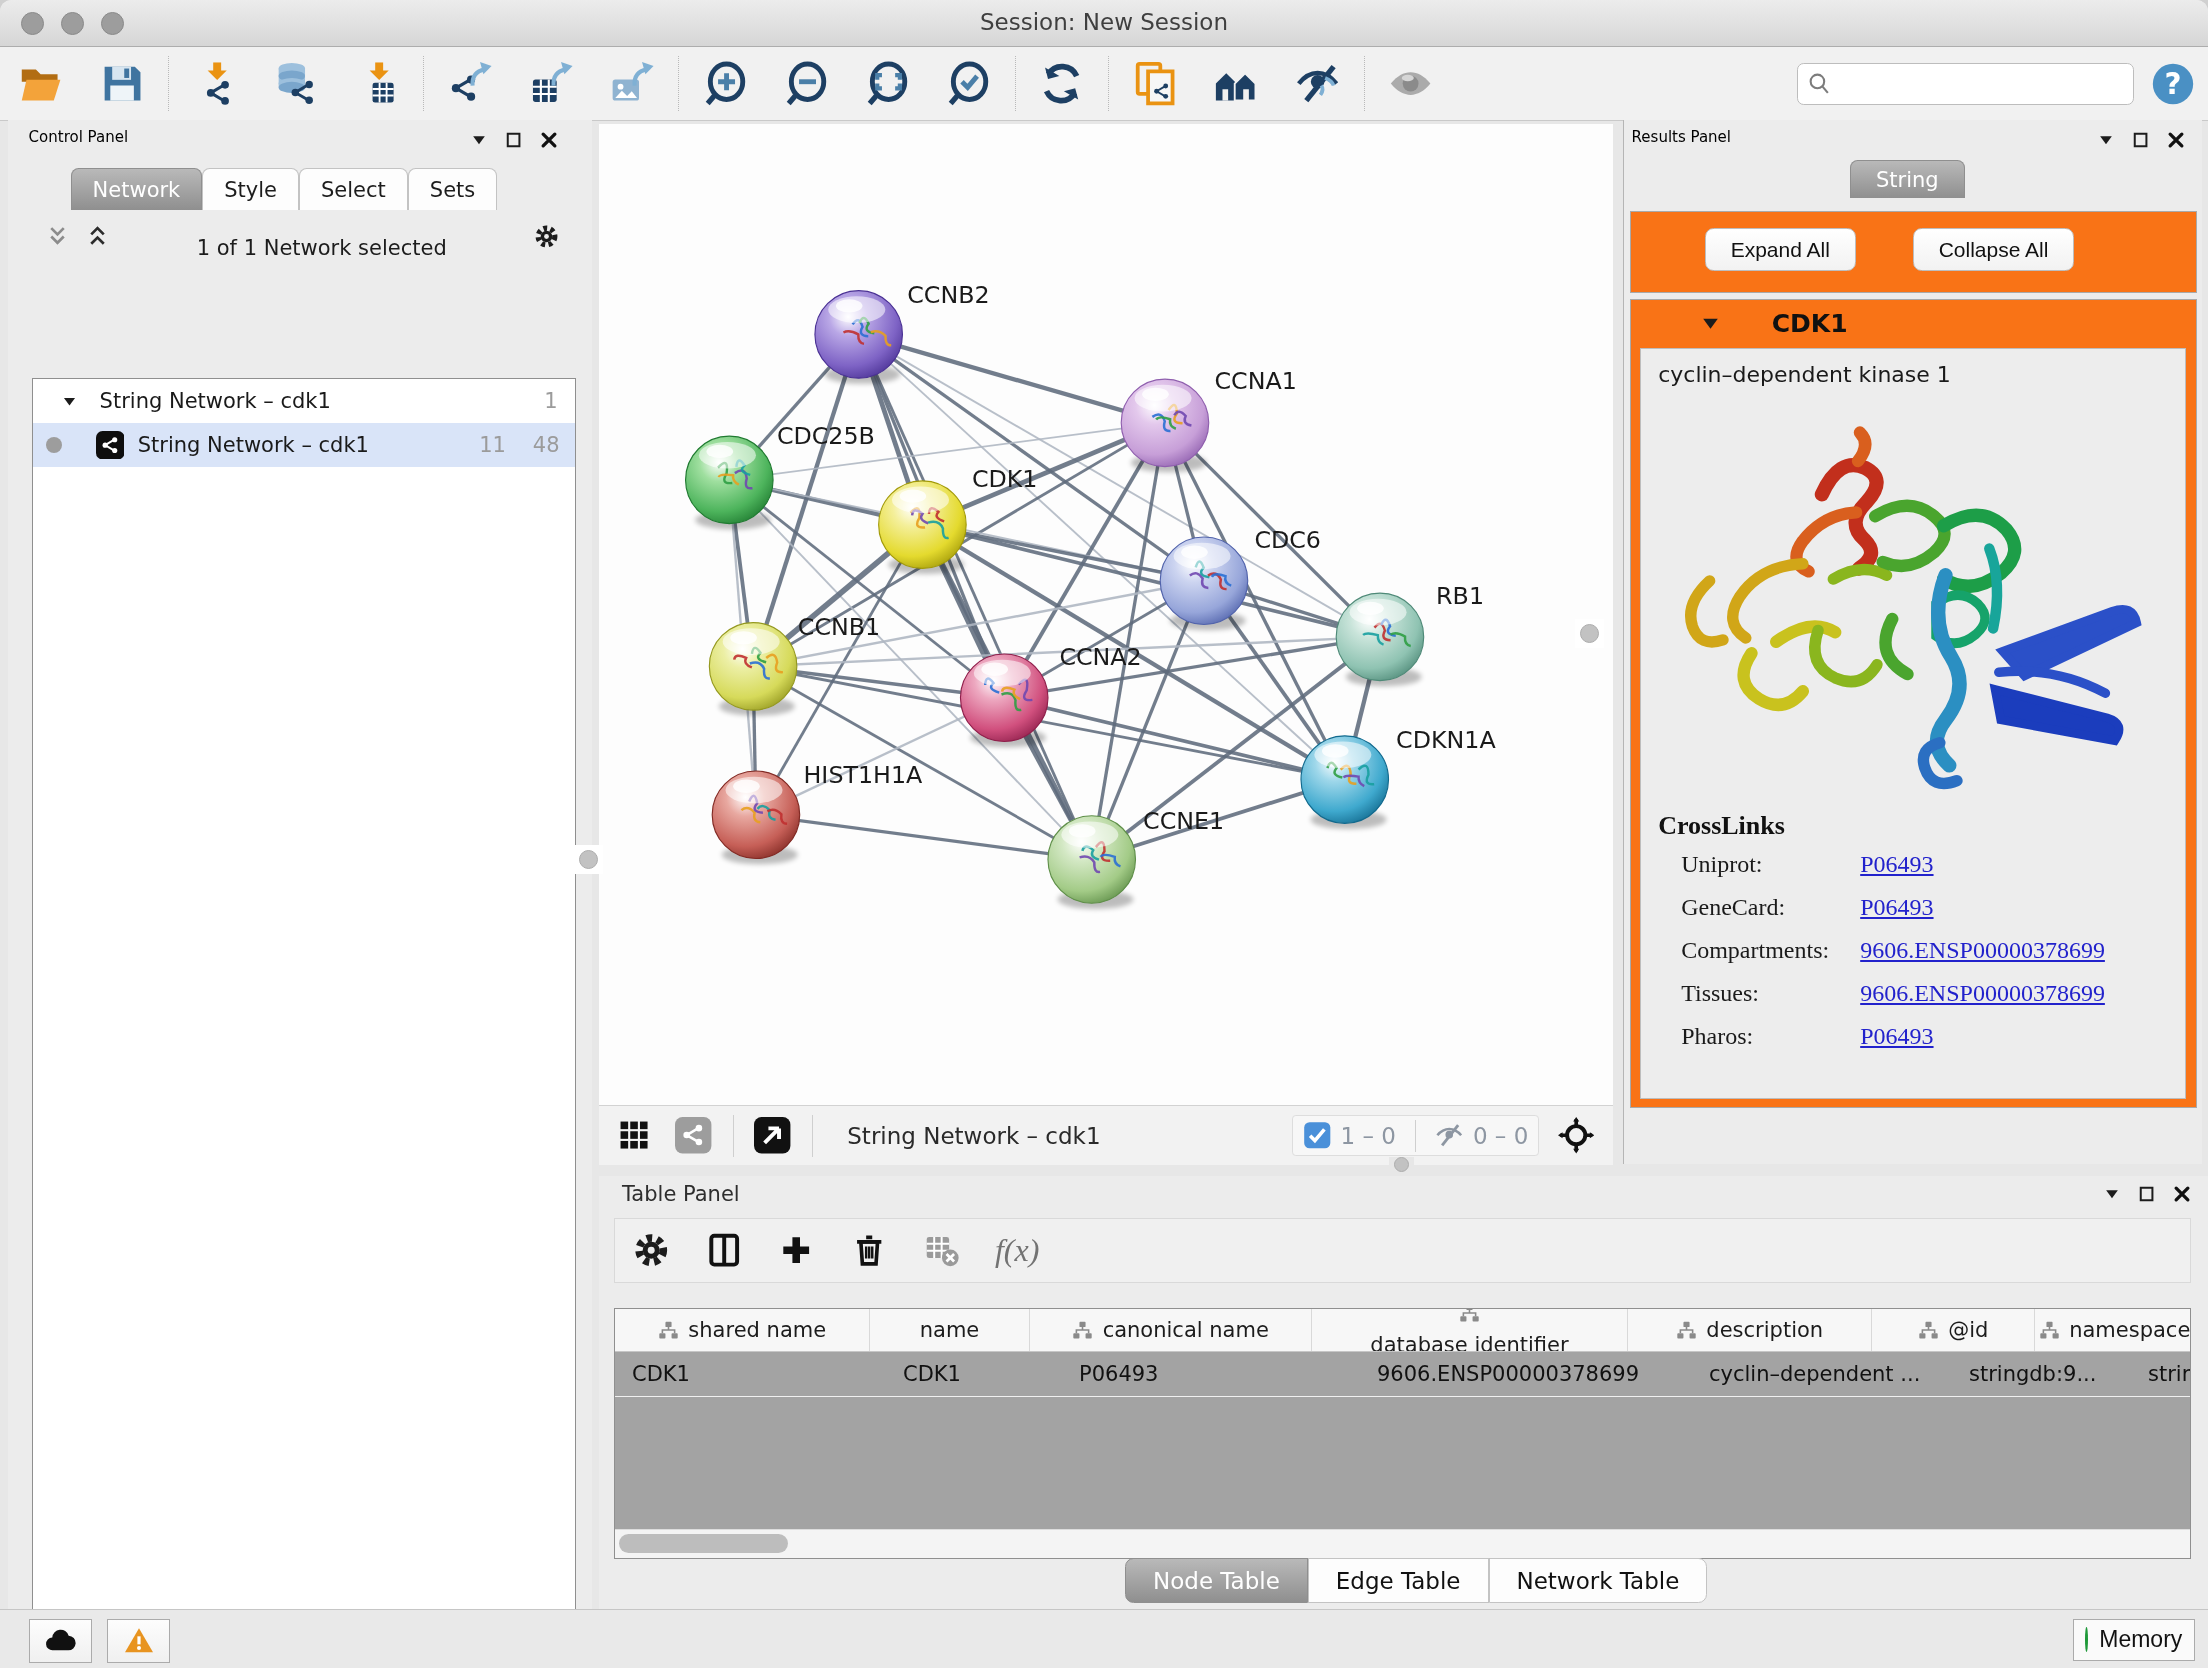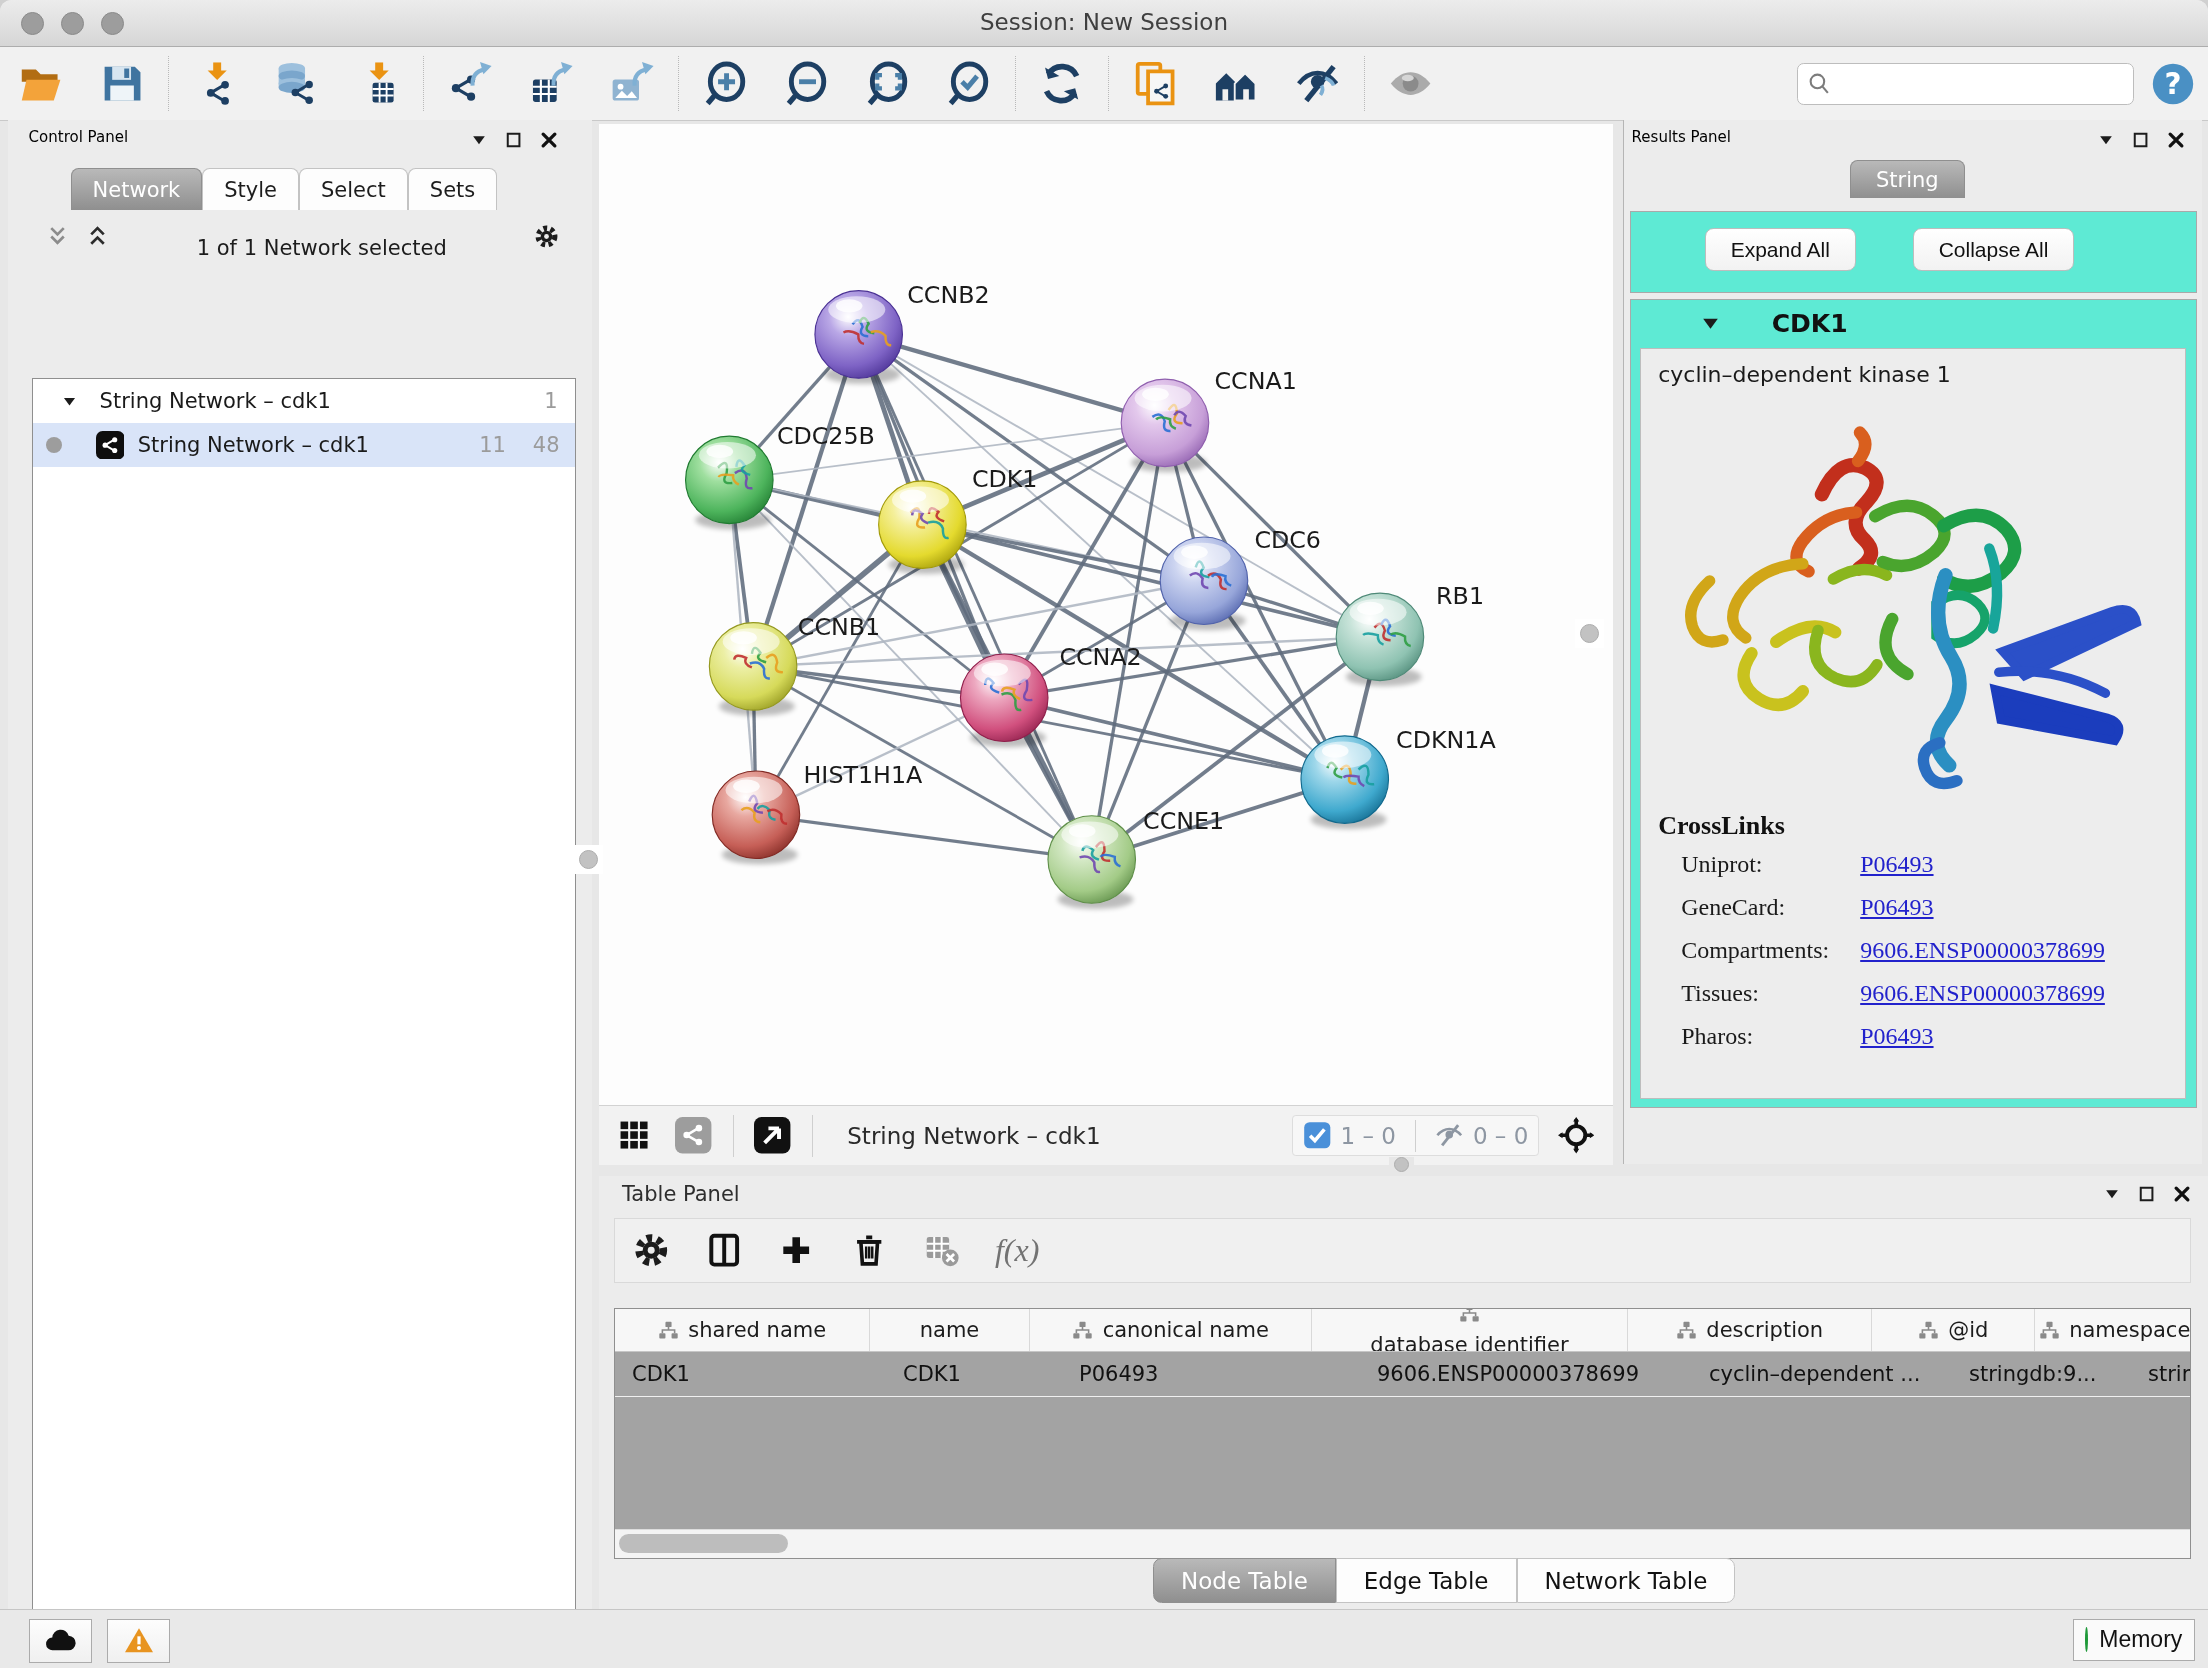--- a/index.html
+++ b/index.html
@@ -35,21 +35,21 @@
   .canvas-toolbar{position:absolute;left:599px;top:1105px;width:1014px;height:59px;background:#f2f2f2;border-top:1px solid #d2d2d2;display:flex;align-items:center;}
   .cvt-btn{border:none;background:none;width:44px;height:44px;padding:3.8px;margin:0 7.6px;cursor:pointer;}
   .cvt-btn svg{width:100%;height:100%;}
   .cvt-sep{width:0;height:42px;border-left:1px solid #cfcfcf;margin:0 9.5px;}
   .cvt-title{font-size:23px;color:#2a2a2a;margin-left:25px;}
   .counterbox{margin-left:auto;display:flex;align-items:center;background:#f7f7f7;border:1px solid #ddd;border-radius:3.8px;padding:3.8px 9.5px;gap:9.5px;}
   .counter{font-size:23px;color:#8d96a2;}
   .counterbox svg{width:28.5px;height:28.5px;}
   
   .results{position:absolute;left:1623px;top:120px;width:578px;height:1044px;background:#ececec;border-left:1.9px solid #b5b5b5;}
-  .rbox{position:absolute;border:1.9px solid #a9a9a9;background:#5eead4;}
+  .rbox{position:absolute;border:1.9px solid #a9a9a9;background:#f97316;}
   .btn-plain{background:linear-gradient(#ffffff,#f2f2f2);border:1px solid #bdbdbd;border-radius:8.6px;font-size:21px;color:#111;padding:8.6px 25px;cursor:pointer;}
   .xlink{color:#2222cc;text-decoration:underline;font-family:"Liberation Serif","DejaVu Serif",serif;font-size:24px;}
   .xlabel{color:#1a1a1a;font-family:"Liberation Serif","DejaVu Serif",serif;font-size:24px;}
   
   .tablepanel{position:absolute;left:599px;top:1176px;width:1609px;height:434px;background:#ececec;}
   .tp-toolbar{position:absolute;left:15px;top:42px;width:1575px;height:63px;background:#f0f0f0;border:1px solid #d9d9d9;display:flex;align-items:center;}
   .tp-btn{border:none;background:none;width:44px;height:44px;padding:3.8px;margin:0 14.3px;cursor:pointer;}
   .tp-btn svg{width:100%;height:100%;}
   .fx{font-family:"Liberation Serif","DejaVu Serif",serif;font-style:italic;font-size:32px;color:#737373;margin-left:17px;}
   .gridbox{position:absolute;left:15px;top:124px;width:1575px;height:249px;background:#a3a3a3;border:1.9px solid #8f8f8f;overflow:hidden;margin-top:8px;}
@@ -57,21 +57,21 @@
   .th{display:flex;align-items:center;justify-content:center;gap:9.5px;font-size:21px;color:#1c1c1c;border-right:1px solid #d9d9d9;overflow:hidden;white-space:nowrap;flex:none;cursor:pointer;}
   .th svg{width:21px;height:21px;flex:none;}
   .tdrow{display:flex;height:44px;border-bottom:1px solid #f0f0f0;cursor:pointer;}
   .td{font-size:21px;color:#111;padding-left:17px;display:flex;align-items:center;overflow:hidden;white-space:nowrap;flex:none;}
   .hscroll{position:absolute;left:0;right:0;bottom:0;height:28.5px;background:#f4f4f4;border-top:1px solid #ddd;}
   .hthumb{position:absolute;left:3.8px;top:4.8px;width:169px;height:19px;background:#bdbdbd;border-radius:9.5px;cursor:pointer;}
   .bottom-tabs{position:absolute;left:526px;top:382px;display:flex;}
   .btab{border:1px solid #c3c3c3;background:#fdfdfd;font-size:23px;color:#111;padding:8.6px 27px;cursor:pointer;}
   .btab:first-child{border-radius:8.6px 0 0 8.6px;}
   .btab:last-child{border-radius:0 8.6px 8.6px 0;}
-  .btab.active{background:linear-gradient(#b9b9b9,#8f8f8f);color:#fff;border-color:#8f8f8f;margin-left:28px;}
+  .btab.active{background:linear-gradient(#b9b9b9,#8f8f8f);color:#fff;border-color:#8f8f8f;}
   
   .statusbar{position:absolute;left:0;top:1609px;width:2208px;height:59px;background:#e9e9e9;border-top:1px solid #c6c6c6;}
   .sb-btn{position:absolute;top:8.6px;width:63px;height:44px;background:linear-gradient(#fdfdfd,#f0f0f0);border:1.9px solid #ababab;display:flex;align-items:center;justify-content:center;cursor:pointer;}
   .sb-btn svg{width:32px;height:32px;}
   .memory-btn{position:absolute;right:13.3px;top:8.6px;width:122px;height:42px;background:#fafafa;border:1.9px solid #ababab;display:flex;align-items:center;gap:11.4px;padding:0 11.4px;font-size:23px;color:#111;cursor:pointer;}
   .memdot{width:25px;height:25px;border-radius:50%;}
   .splitter-dot{position:absolute;width:28.5px;height:28.5px;background:#fff;display:flex;align-items:center;justify-content:center;cursor:pointer;}
   .splitter-dot i{width:17px;height:17px;border-radius:50%;background:#c2c2c2;border:1px solid #adadad;}
 </style>
 </head>

